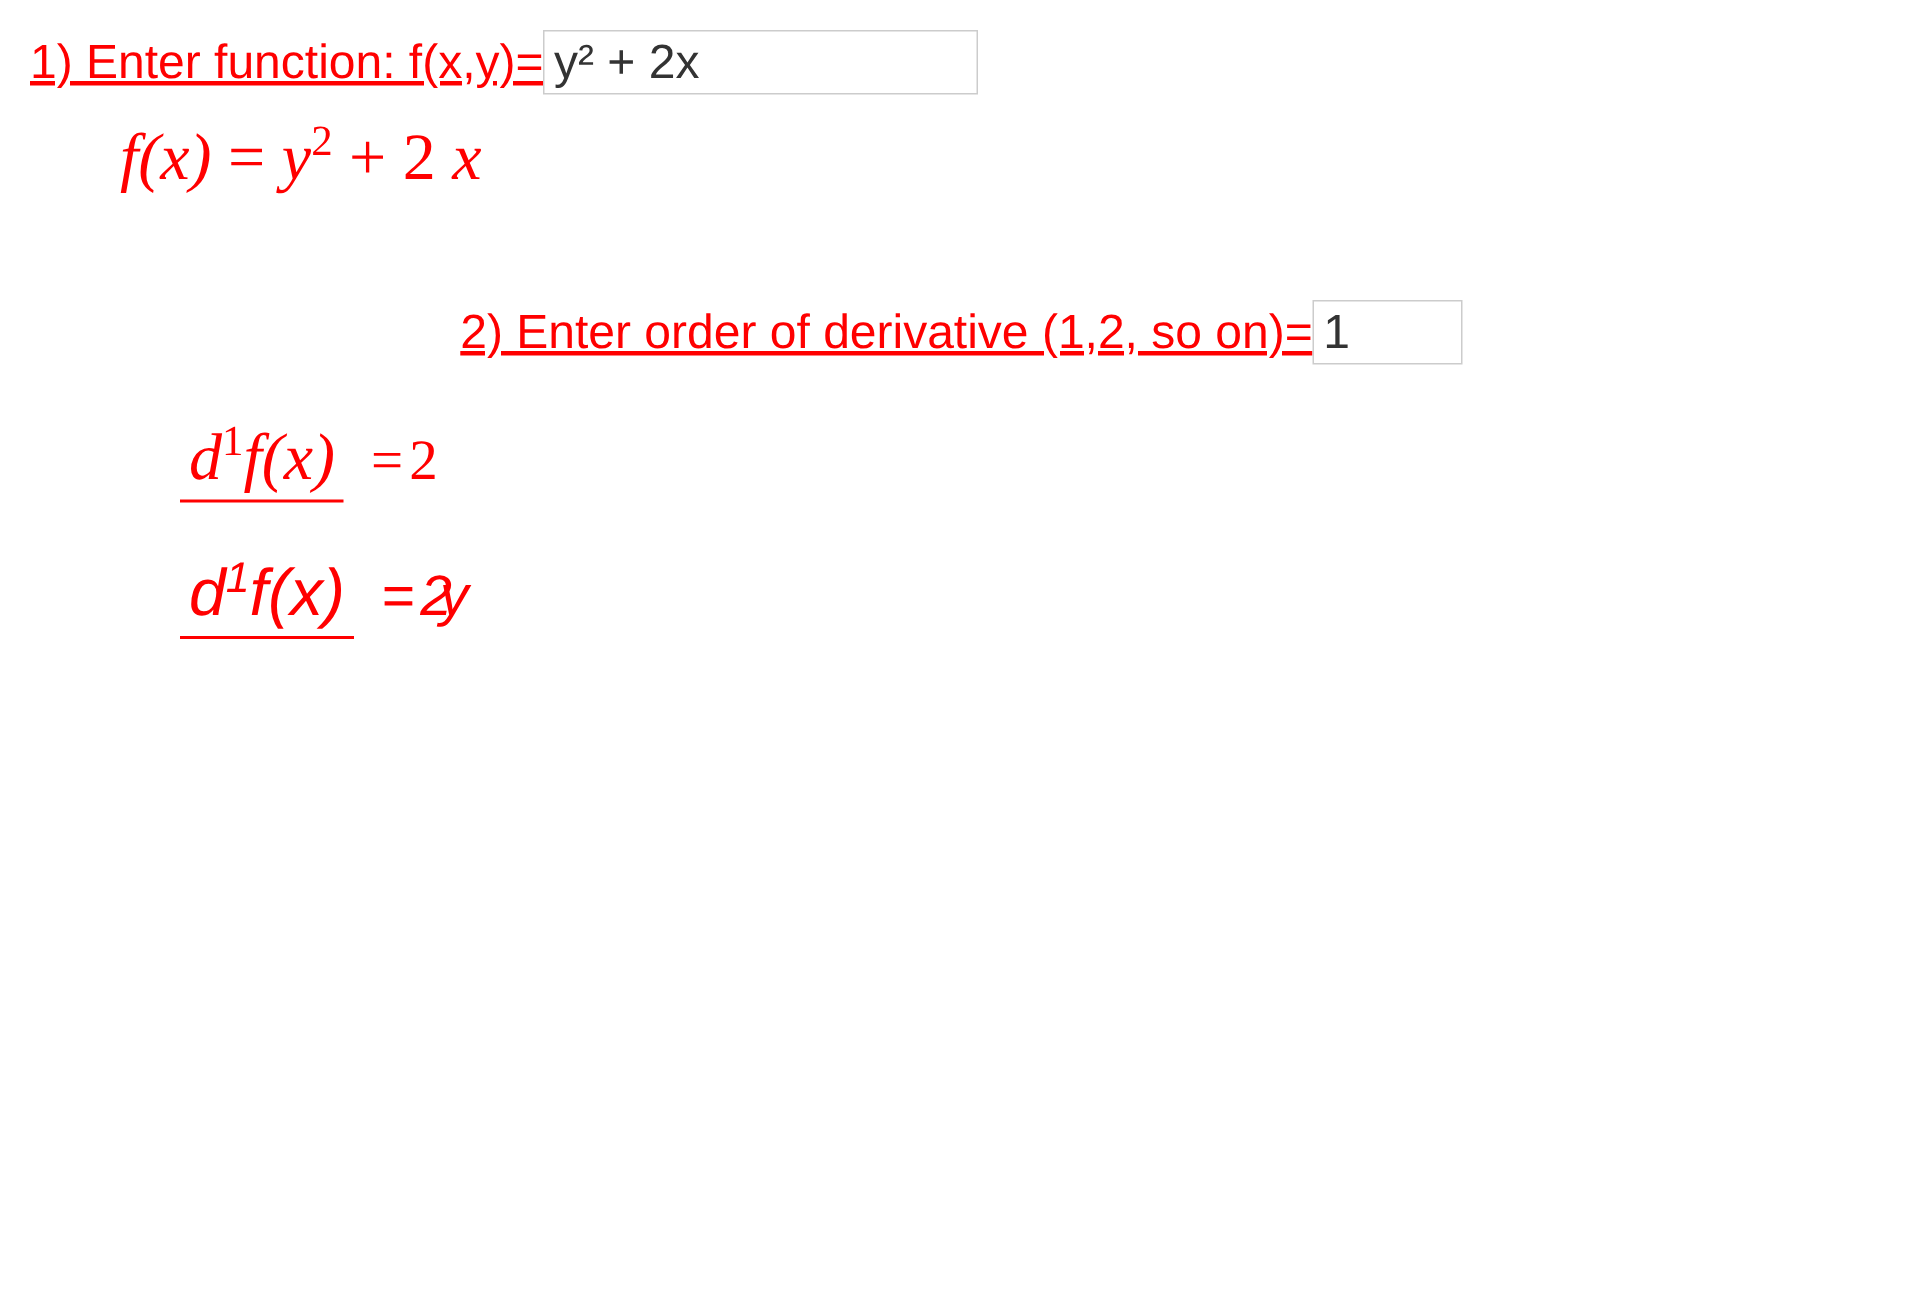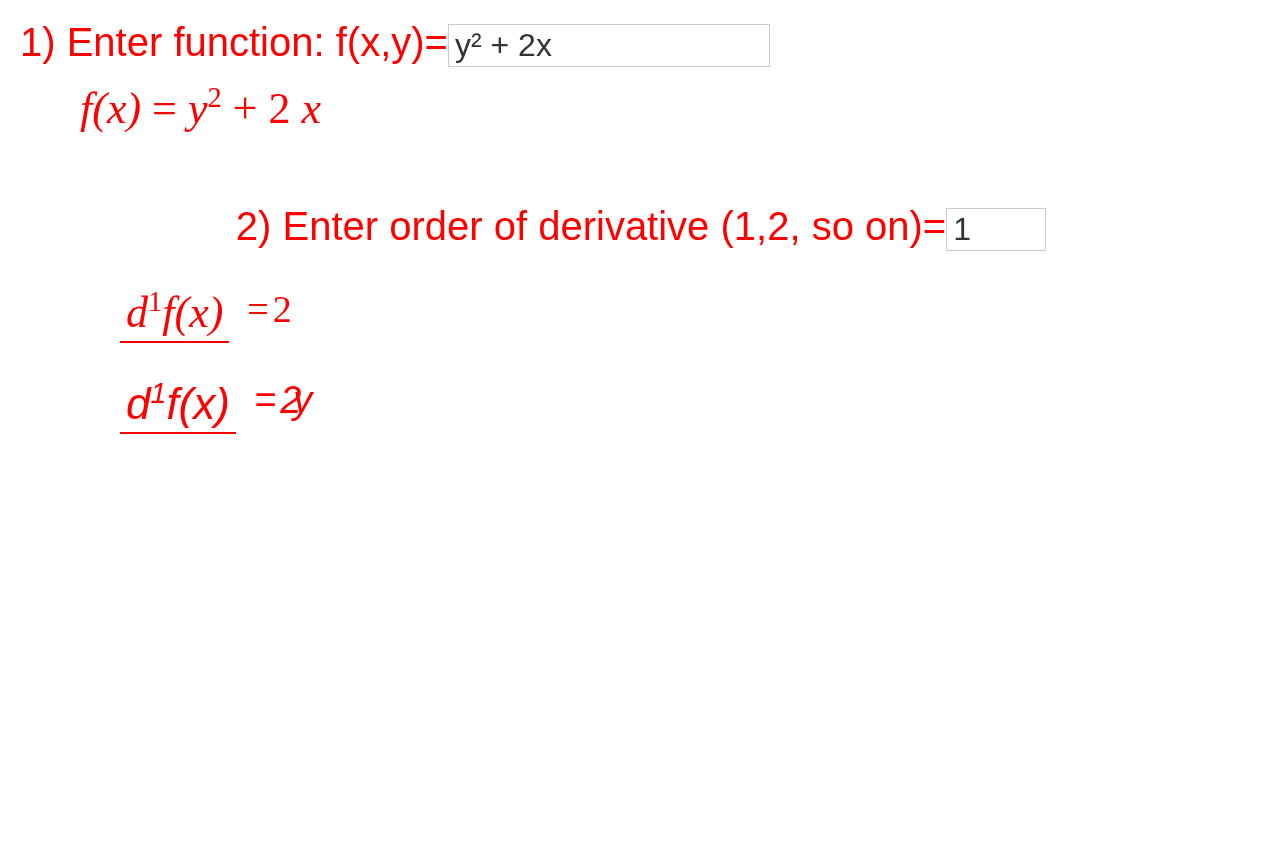--- a/index.html
+++ b/index.html
@@ -14,34 +14,35 @@
       height: 861px;
       padding: 20px;
       color: #ff0000;
     }
     .line {
       display: flex;
       align-items: baseline;
       margin-bottom: 8px;
     }
     .prompt-text {
-      font-size: 40px;
+      font-size: 32px;
       color: #ff0000;
+      text-decoration: underline;
     }
     input[type="text"] {
       font-size: 32px;
       font-family: Arial, Helvetica, sans-serif;
       color: #333;
       border: 1px solid #ccc;
       background: #fff;
       padding: 2px 6px;
       outline: none;
     }
     .input-function {
-      width: 322px;
+      width: 290px;
     }
     .input-order {
       width: 100px;
     }
     .math-display {
       margin-left: 60px;
       margin-top: 16px;
       margin-bottom: 40px;
     }
     .math-serif {
@@ -73,20 +74,21 @@
     sup {
       font-size: 0.65em;
       vertical-align: super;
       line-height: 0;
     }
     .eq-row {
       margin-left: 100px;
       margin-top: 36px;
       margin-bottom: 36px;
       display: flex;
+      align-items: center;
     }
     .eq-right {
       font-size: 38px;
       margin-left: 4px;
     }
     .upright {
       font-style: normal;
     }
     .section2 {
       justify-content: center;

